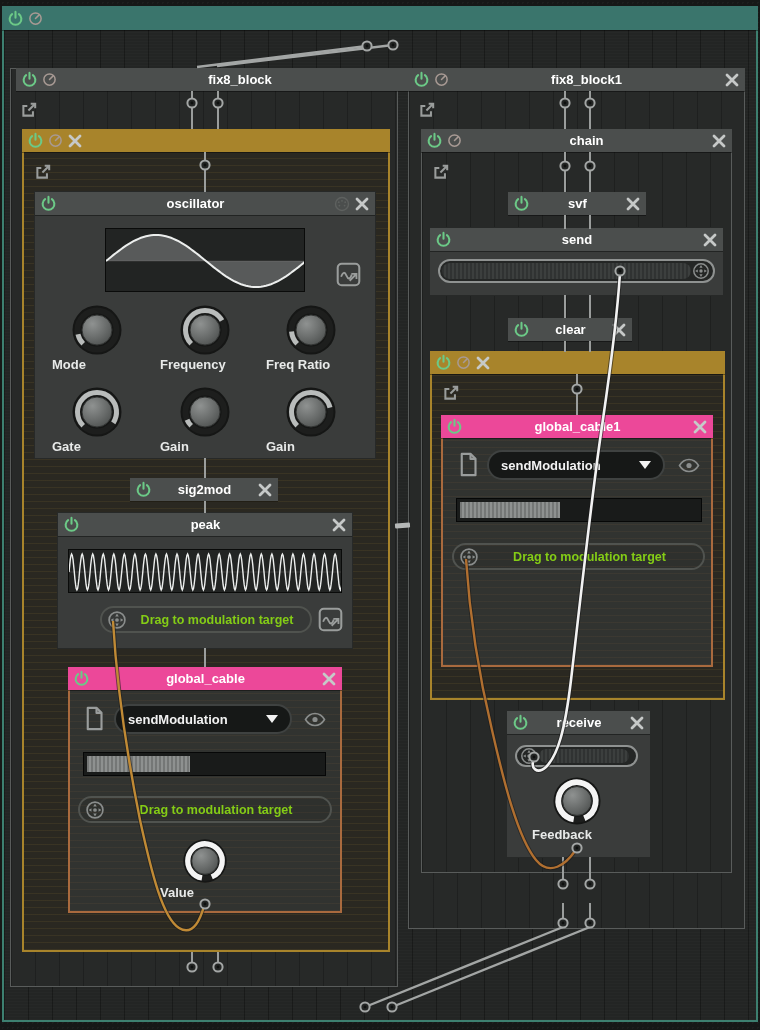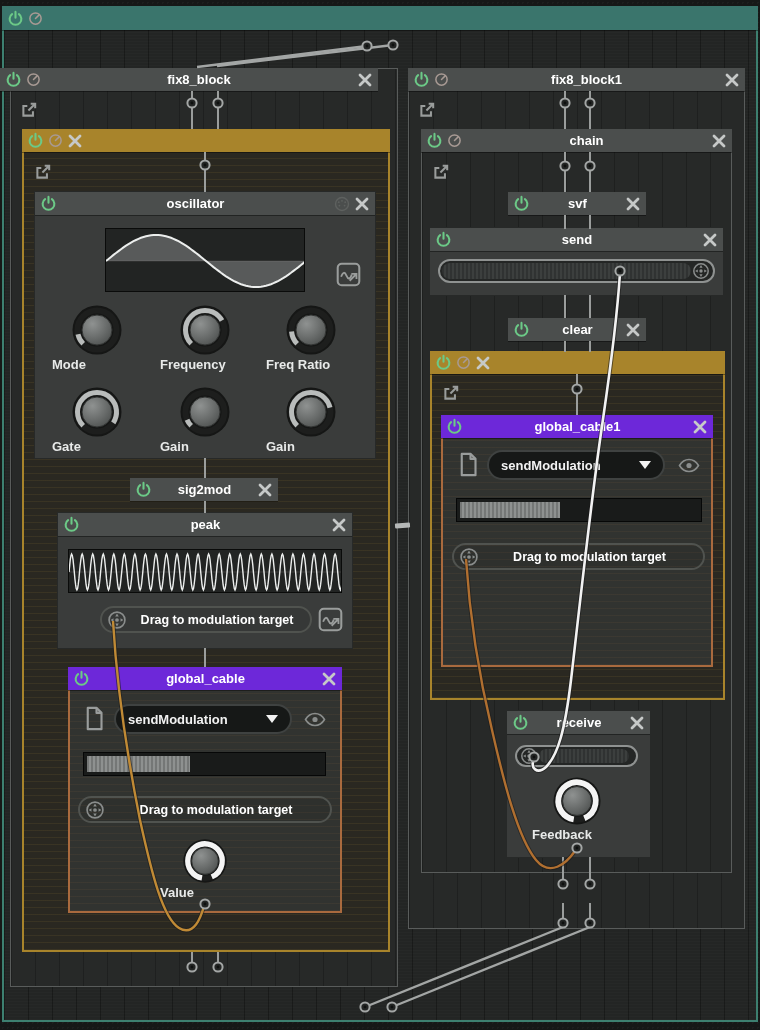--- a/index.html
+++ b/index.html
@@ -9,40 +9,40 @@
 .abs{position:absolute}
 
 .frame{left:2px;top:6px;width:756px;height:1016px;border:2px solid #3d8070;background:#232524;
  background-image:repeating-linear-gradient(90deg, rgba(0,0,0,0.30) 0 1px, transparent 1px 24px),
  repeating-linear-gradient(0deg, rgba(255,255,255,0.016) 0 1px, transparent 1px 3px)}
 
 .hdr{height:23px;display:flex;align-items:center;background:#4b4e4d;padding:0 5px;gap:4px;box-shadow:0 1px 0 rgba(0,0,0,.4)}
 .hdr .ttl{flex:1;text-align:center;color:#fff;font-weight:bold;font-size:13px;white-space:nowrap;overflow:hidden}
 .hdr.teal{background:#3a756c;height:24px}
 .hdr.gold{background:#a8842b}
-.hdr.orange{background:#6d28d9}
+.hdr.orange{background:#ec4899}
 .icon{display:inline-flex;align-items:center;justify-content:center;color:#9a9d9c}
 .icon svg{width:100%;height:100%;display:block}
 .pwr{width:17px;height:17px;color:#6cc987}
 .byp{width:15px;height:15px;color:#a89a94}
 .cls{width:16px;height:16px;color:#c6c9c8}
 .exp{width:18px;height:18px;color:#9a9d9c}
 .midi{width:16px;height:16px;color:#5e615f}
 
 .cont-gray{background:#272928;border:1px solid #595c5b;
  background-image:repeating-linear-gradient(90deg, rgba(0,0,0,0.22) 0 1px, transparent 1px 24px)}
 .cont-gold{background:#2a2821;border:2px solid #a8842b;
  background-image:repeating-linear-gradient(0deg, rgba(190,152,58,0.10) 0 1px, transparent 1px 7px)}
 .cont-orange{background:#313330;border:2px solid #a96a3e;
  background-image:repeating-linear-gradient(0deg, rgba(195,130,70,0.07) 0 1px, transparent 1px 7px)}
 .panel{background:#3a3c3b;box-shadow:0 0 0 1px #272928}
 
 .scope{background:#222423;border:1px solid #0a0b0a}
 
-.dragpill{border:2px solid #50534f;border-radius:14px;display:flex;align-items:center;color:#ffffff;
+.dragpill{border:2px solid #50534f;border-radius:14px;display:flex;align-items:center;color:#84cc16;
  font-weight:bold;font-size:12.5px;padding:0 4px;background:rgba(0,0,0,0.06)}
 .dragpill .dtxt{flex:1;text-align:center}
 .target{width:22px;height:22px;color:#8a8d8c}
 
 .dropdown{background:#161817;border:2px solid #3f4241;border-radius:15px;display:flex;align-items:center;
  padding:0 12px;color:#f2f2f2;font-weight:bold;font-size:13px;gap:6px}
 .dropdown .dd-txt{flex:1;white-space:nowrap;overflow:hidden}
 .caret{width:0;height:0;border-left:6px solid transparent;border-right:6px solid transparent;border-top:8px solid #f2f2f2}
 
 .progress{background:#191b1a;border:1px solid #060707;padding:3px}
@@ -75,21 +75,21 @@
   <span class="icon byp">
       <svg viewBox="0 0 16 16">
         <circle cx="8" cy="8" r="6" fill="none" stroke="currentColor" stroke-width="1.6"></circle>
         <path d="M8 8 L11.6 4.4" stroke="currentColor" stroke-width="1.6" stroke-linecap="round"></path>
       </svg>
     </span>
   <span style="width:32px"></span>
 </div>
 
 <div class="abs cont-gray" style="left:10px;top:68px;width:388px;height:919px"></div>
-<div class="abs hdr" style="left:0;top:68px;width:378px">
+<div class="abs hdr" style="left:16px;top:68px;width:428px">
   <span class="icon pwr">
       <svg viewBox="0 0 18 18">
         <path d="M9 2v6.2" fill="none" stroke="currentColor" stroke-width="2.2" stroke-linecap="round"></path>
         <path d="M5.4 4.4a6.2 6.2 0 1 0 7.2 0" fill="none" stroke="currentColor" stroke-width="2.2" stroke-linecap="round"></path>
       </svg>
     </span>
   <span class="icon byp">
       <svg viewBox="0 0 16 16">
         <circle cx="8" cy="8" r="6" fill="none" stroke="currentColor" stroke-width="1.6"></circle>
         <path d="M8 8 L11.6 4.4" stroke="currentColor" stroke-width="1.6" stroke-linecap="round"></path>
@@ -425,21 +425,21 @@
   <div class="sfill" style="width: 95%;"></div>
   <span class="icon target" style="margin-left:auto">
       <svg viewBox="0 0 20 20">
         <circle cx="10" cy="10" r="7.2" fill="none" stroke="currentColor" stroke-width="1.5"></circle>
         <circle cx="10" cy="10" r="1.7" fill="currentColor"></circle>
         <path d="M10 4.1 8.4 6.8h3.2z M10 15.9 8.4 13.2h3.2z M4.1 10 6.8 8.4v3.2z M15.9 10 13.2 8.4v3.2z" fill="currentColor"></path>
       </svg>
     </span>
 </div>
 
-<div class="abs hdr" style="left:508px;top:318px;width:138px">
+<div class="abs hdr" style="left:508px;top:318px;width:124px">
   <span class="icon pwr">
       <svg viewBox="0 0 18 18">
         <path d="M9 2v6.2" fill="none" stroke="currentColor" stroke-width="2.2" stroke-linecap="round"></path>
         <path d="M5.4 4.4a6.2 6.2 0 1 0 7.2 0" fill="none" stroke="currentColor" stroke-width="2.2" stroke-linecap="round"></path>
       </svg>
     </span>
   <span class="ttl">clear</span>
   <span class="icon cls">
       <svg viewBox="0 0 16 16">
         <path d="M3 3 13 13 M13 3 3 13" stroke="currentColor" stroke-width="2.8" stroke-linecap="round"></path>

